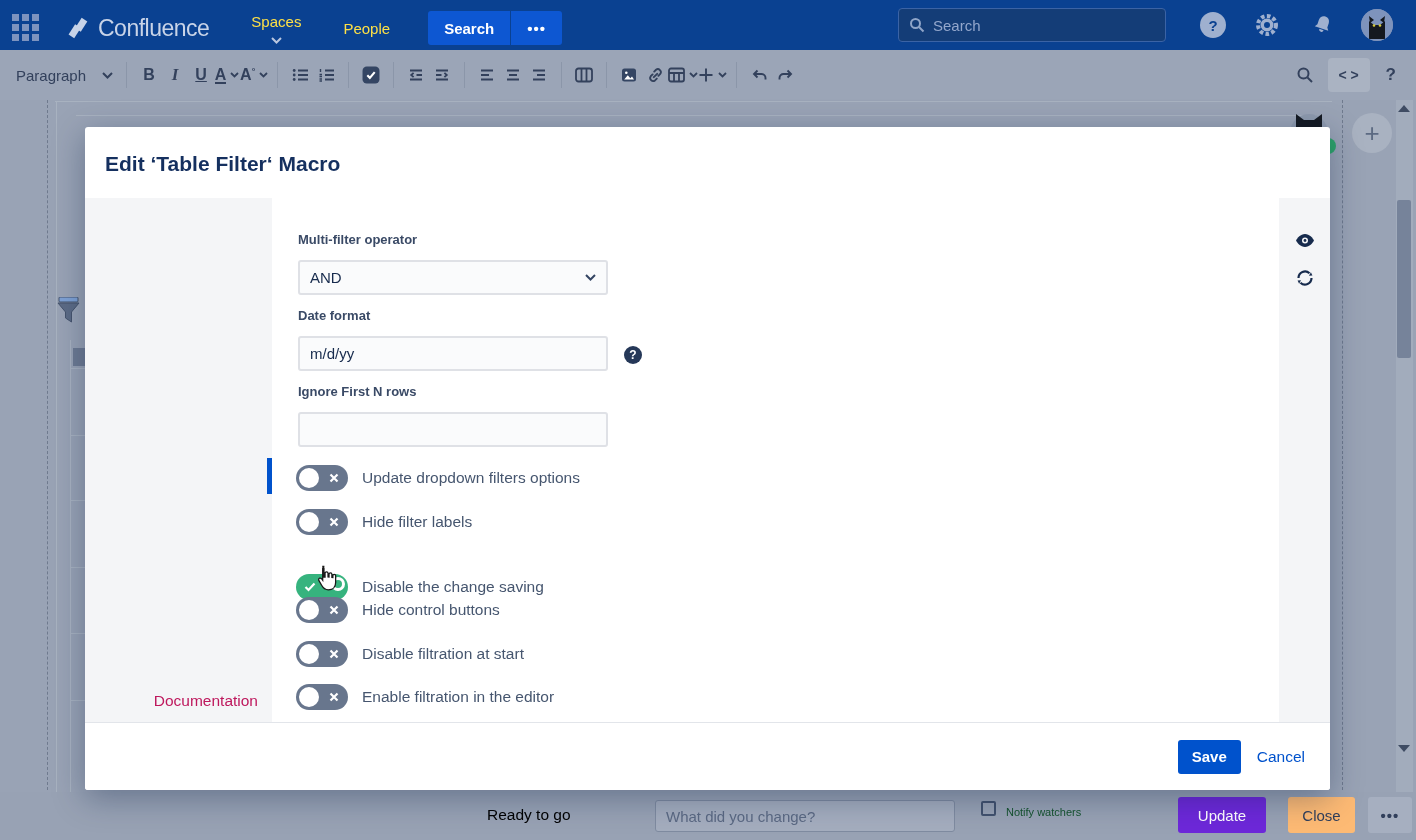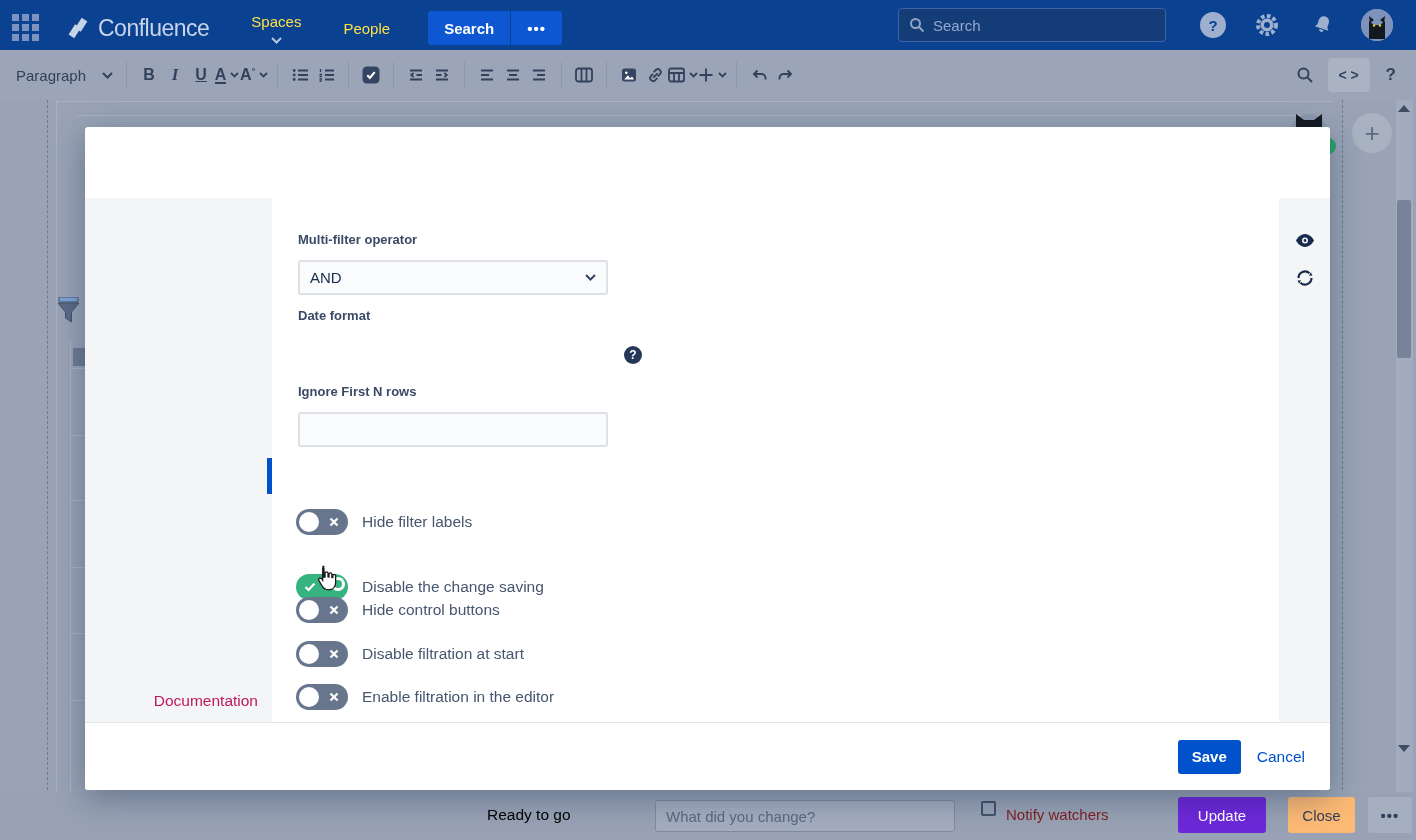--- a/index.html
+++ b/index.html
@@ -77,21 +77,21 @@
   .btn-save { background:#0052cc; color:#fff; border:none; border-radius:3px; height:34px; padding:0 14px; font-size:15px; font-weight:600; cursor:pointer; font-family:"Liberation Sans",sans-serif; }
   .lnk-cancel { color:#0052cc; font-size:15.5px; cursor:pointer; }
   .eye-btn, .ref-btn { position:absolute; left:16px; cursor:pointer; }
 
   
   .statusbar { position:absolute; left:0; top:792px; width:1416px; height:48px; background:#98a2b4; z-index:15; }
   .sb-status { position:absolute; left:487px; top:14px; font-size:15.5px; color:#000000; }
   .sb-comment { position:absolute; left:655px; top:8px; width:300px; height:32px; background:#a4adbe; border:1px solid #7f8ba0; border-radius:3px; color:#3c4a63; font-size:15px; padding:0 10px; font-family:"Liberation Sans",sans-serif; }
   .sb-comment::placeholder { color:#5b6983; }
   .sb-check { position:absolute; left:981px; top:9px; width:15px; height:15px; border:2px solid #42526e; border-radius:2px; background:transparent; cursor:pointer; }
-  .sb-notify { position:absolute; left:1006px; top:14px; font-size:15px; color:#7f1d1d; cursor:default; }
+  .sb-notify { position:absolute; left:1006px; top:14px; font-size:11px; color:#14532d; cursor:default; }
   .sb-btn { position:absolute; top:5px; height:36px; border:none; border-radius:3px; font-size:15px; font-family:"Liberation Sans",sans-serif; cursor:pointer; display:flex; align-items:center; justify-content:center; }
   .sb-update { left:1178px; width:88px; background:#6d28d9; color:#fff; font-weight:500; }
   .sb-close { left:1288px; width:67px; background:#fdba74; color:#313f5b; }
   .sb-more { left:1368px; width:44px; background:#a6afc0; color:#313f5b; letter-spacing:1px; font-weight:700; }
 
   .cursor-hand { position:absolute; left:313px; top:563px; z-index:30; pointer-events:none; }
 </style>
 </head>
 <body>
 
@@ -326,20 +326,21 @@
   <div class="green-dot"></div>
   <div class="fab">+</div>
   <div class="sb-track">
     <div class="sb-arrow sb-up"></div>
     <div class="sb-thumb"></div>
     <div class="sb-arrow sb-down"></div>
   </div>
 </div>
 
 <div class="dialog">
+  <div class="dlg-title">Edit ‘Table Filter‘ Macro</div>
 
   <div class="dlg-side"></div>
   <div class="tab" style="top:180px;">Filters</div>
   <div class="tab" style="top:230px;">Table view</div>
   <div class="tab" style="top:280px;">Calculations</div>
   <div class="tab active" style="top:330px;">Settings</div>
   <div class="tab-bar" style="top:331px;"></div>
   <div class="doc-link">Documentation</div>
 
   <div class="dlg-right">
@@ -357,24 +358,34 @@
 
   <div class="dlg-main">
     <div class="fld-label" style="top:34px;">Multi-filter operator</div>
     <div class="fld-select" style="top:62px;">
       <span>AND</span>
       <svg width="11" height="7" viewBox="0 0 11 7">
           <path d="M1 1l4.5 4.5L10 1" stroke="#344563" stroke-width="2" fill="none"></path>
         </svg>
     </div>
     <div class="fld-label" style="top:110px;">Date format</div>
+    <input class="fld-input" style="top: 138px;" value="m/d/yy">
     <div class="help-badge">?</div>
     <div class="fld-label" style="top:186px;">Ignore First N rows</div>
     <input class="fld-input" style="top: 214px;" value="">
 
+    <div class="tog-row" style="top:267px;">
+      <div class="toggle">
+        <span class="knob"></span>
+        <svg class="xmark" width="10" height="10" viewBox="0 0 10 10">
+            <path d="M1.5 1.5l7 7M8.5 1.5l-7 7" stroke="#fff" stroke-width="2.2"></path>
+          </svg>
+      </div>
+      <span class="tog-label">Update dropdown filters options</span>
+    </div>
     <div class="tog-row" style="top:311px;">
       <div class="toggle">
         <span class="knob"></span>
         <svg class="xmark" width="10" height="10" viewBox="0 0 10 10">
             <path d="M1.5 1.5l7 7M8.5 1.5l-7 7" stroke="#fff" stroke-width="2.2"></path>
           </svg>
       </div>
       <span class="tog-label">Hide filter labels</span>
     </div>
     <div class="tog-row" style="top:376px;">

